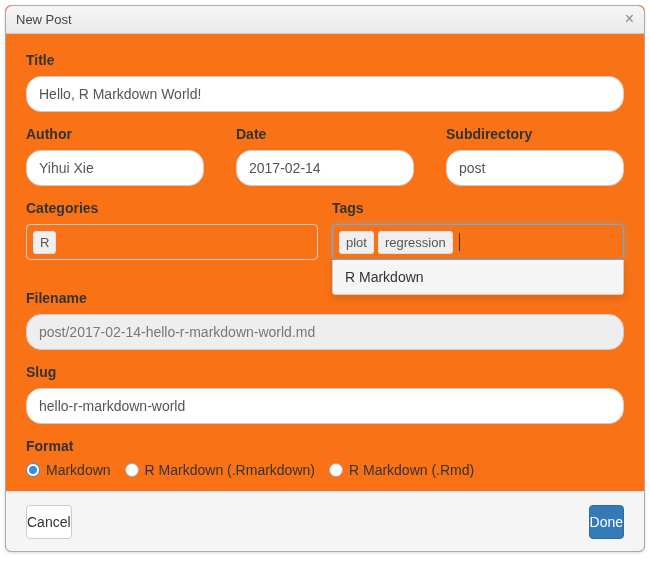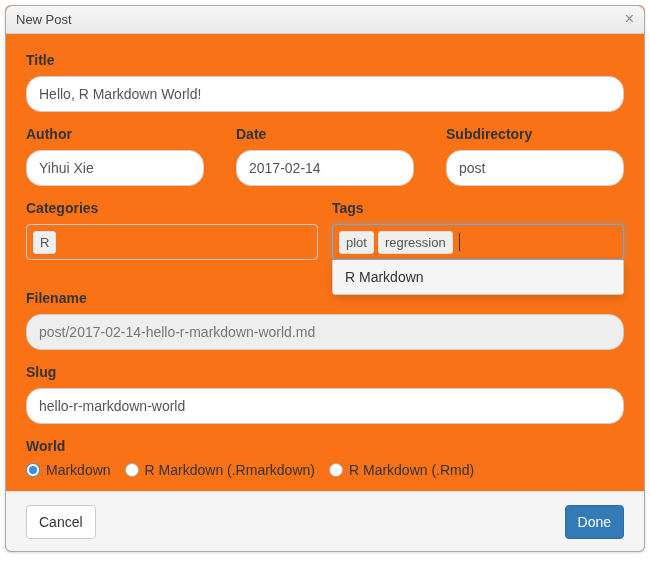--- a/index.html
+++ b/index.html
@@ -167,21 +167,21 @@
     height: 60px;
     background: #f5f5f5;
     border-top: 1px solid #e5e5e5;
     display: flex;
     align-items: center;
     justify-content: space-between;
     padding: 0 20px;
   }
   .btn {
     height: 34px;
-    padding: 0 12px;
+    padding: 0 0;
     border-radius: 4px;
     font-size: 14px;
     cursor: pointer;
     display: inline-flex;
     align-items: center;
     justify-content: flex-end;
   }
   .btn-default {
     background: #fff;
     border: 1px solid #ccc;
@@ -249,21 +249,21 @@
       <div class="label">Filename</div>
       <input class="input" disabled="" value="post/2017-02-14-hello-r-markdown-world.md" style="">
     </div>
 
     <div class="row-full">
       <div class="label">Slug</div>
       <input class="input" value="hello-r-markdown-world" style="">
     </div>
 
     <div class="row-full">
-      <div class="label">World</div>
+      <div class="label">Format</div>
       <div class="radios">
         <label class="radio checked">
           <span class="radio-circle">
               <span class="radio-dot"></span>
             </span>
           <span>Markdown</span>
         </label>
         <label class="radio">
           <span class="radio-circle"></span>
           <span>R Markdown (.Rmarkdown)</span>

